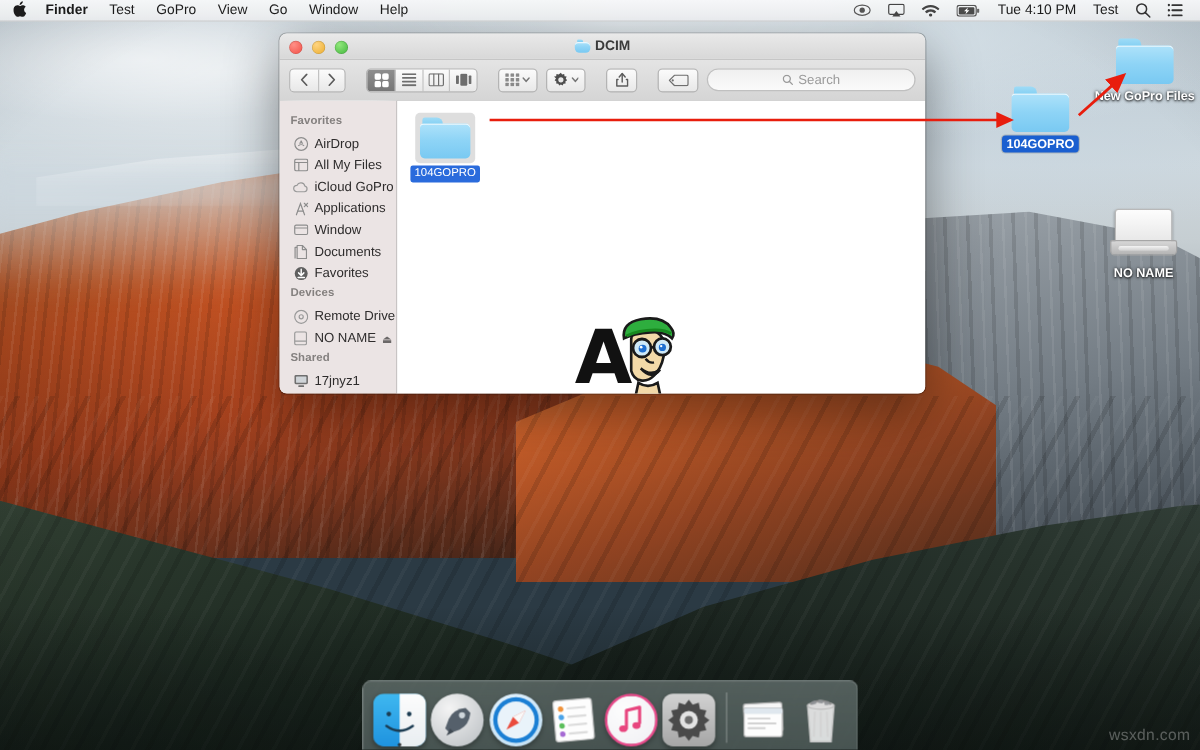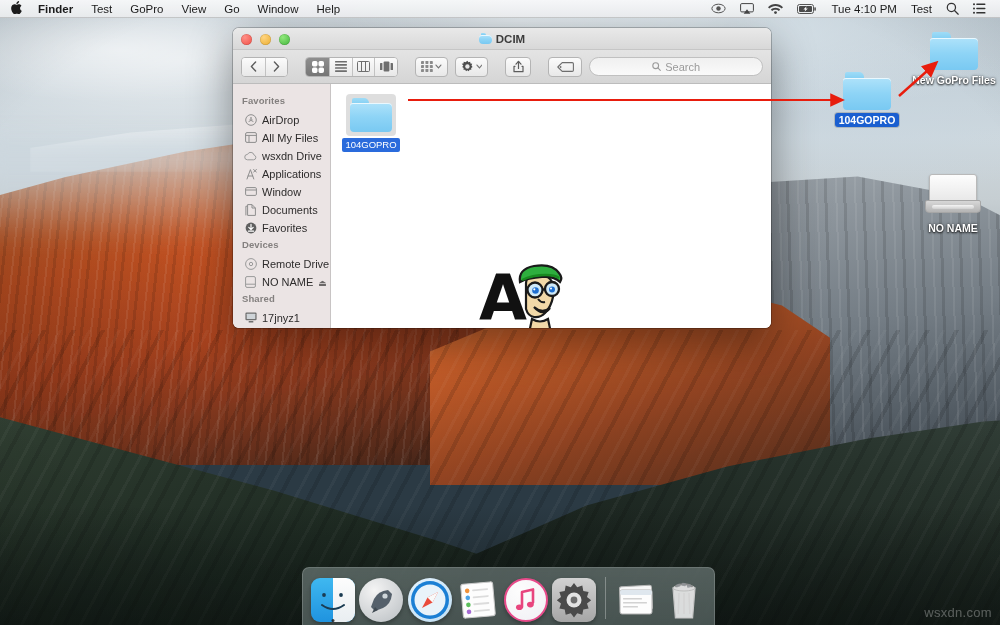--- a/index.html
+++ b/index.html
@@ -533,21 +533,21 @@
           </svg>
         </span>
         <span>All My Files</span>
       </div>
       <div class="sb-item">
         <span class="sb-ic">
           <svg width="13" height="10" viewBox="0 0 13 10" fill="none" stroke="#9a9a9a" stroke-width="1">
             <path d="M3.4 8.8a2.7 2.7 0 0 1 .1-5.4 3.5 3.5 0 0 1 6.6.7 2.4 2.4 0 0 1-.4 4.7z"></path>
           </svg>
         </span>
-        <span>wsxdn Drive</span>
+        <span>iCloud GoPro</span>
       </div>
       <div class="sb-item">
         <span class="sb-ic">
           <svg width="12" height="12" viewBox="0 0 12 12" fill="none" stroke="#8d8d8d" stroke-width="1" stroke-linecap="round">
             <path d="M2 11 L5.4 1.6 L8.8 11"></path>
               <line x1="3" y1="8" x2="7.8" y2="8"></line>
               <line x1="8.6" y1="1.4" x2="11.4" y2="4.2"></line>
               <line x1="11.4" y1="1.4" x2="8.6" y2="4.2"></line>
           </svg>
         </span>

